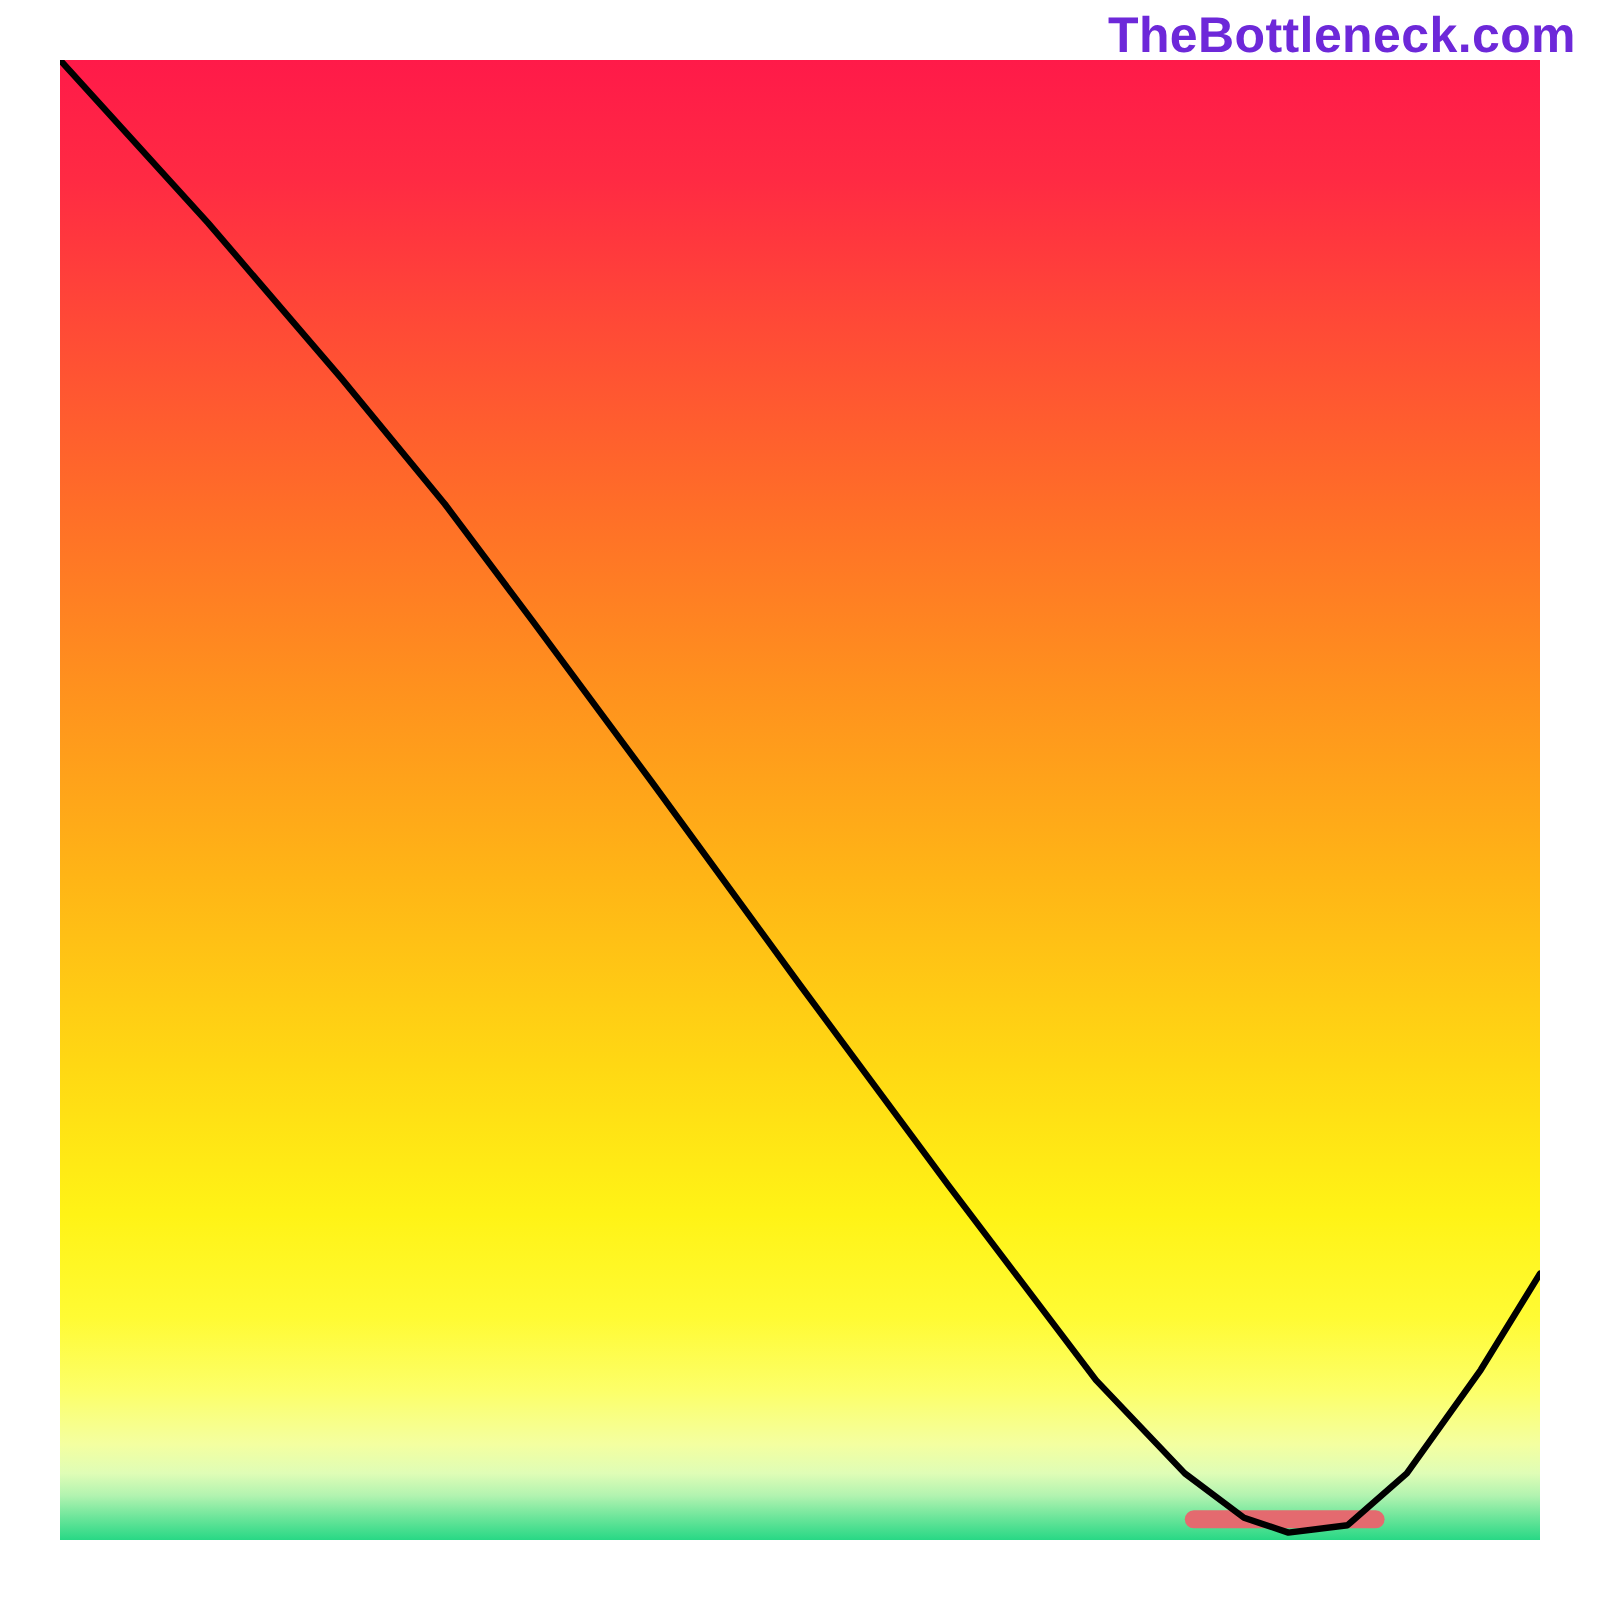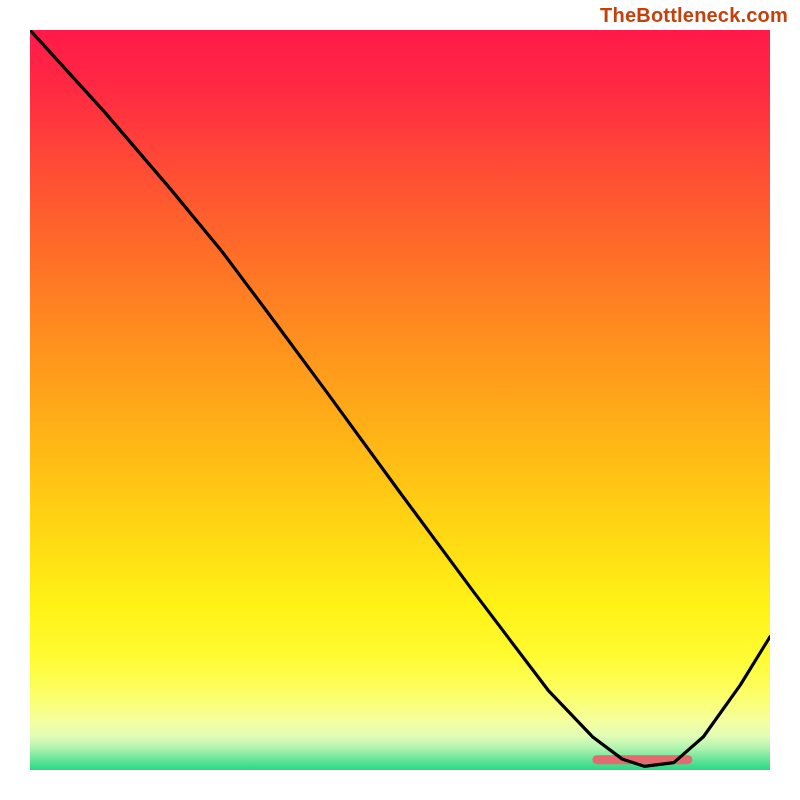--- a/index.html
+++ b/index.html
@@ -14,23 +14,23 @@
   .frame {
     position: relative;
     width: 800px;
     height: 800px;
     background: #ffffff;
   }
   .watermark {
     position: absolute;
     top: 4px;
     right: 12px;
-    font-size: 20px;
+    font-size: 25px;
     font-weight: 600;
-    color: #c2410c;
+    color: #6d28d9;
     letter-spacing: 0.2px;
     margin-left: 20px;
   }
   .plot {
     position: absolute;
     left: 30px;
     top: 30px;
     width: 740px;
     height: 740px;
   }

